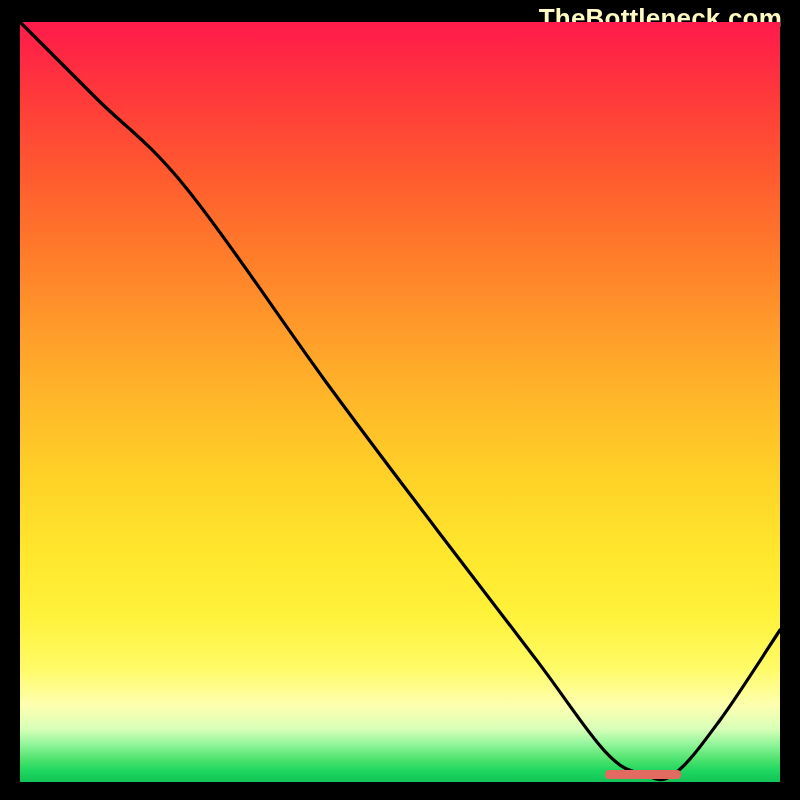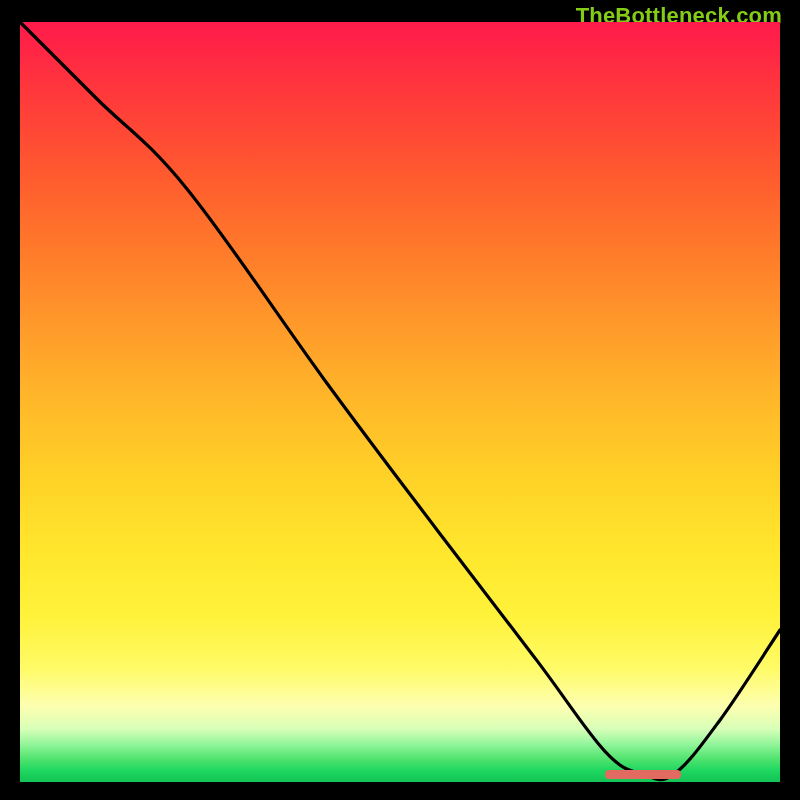--- a/index.html
+++ b/index.html
@@ -52,22 +52,22 @@
     position: absolute;
     inset: 0;
     width: 100%;
     height: 100%;
     overflow: visible;
   }
   .watermark {
     position: absolute;
     top: 3px;
     right: 18px;
-    color: #84cc16;
-    font-size: 22px;
+    color: #fef9c3;
+    font-size: 26px;
     font-weight: 600;
     letter-spacing: 0.2px;
     pointer-events: none;
   }
   .marker {
     position: absolute;
     height: 9px;
     border-radius: 4px;
     background: #e16a61;
     pointer-events: none;

